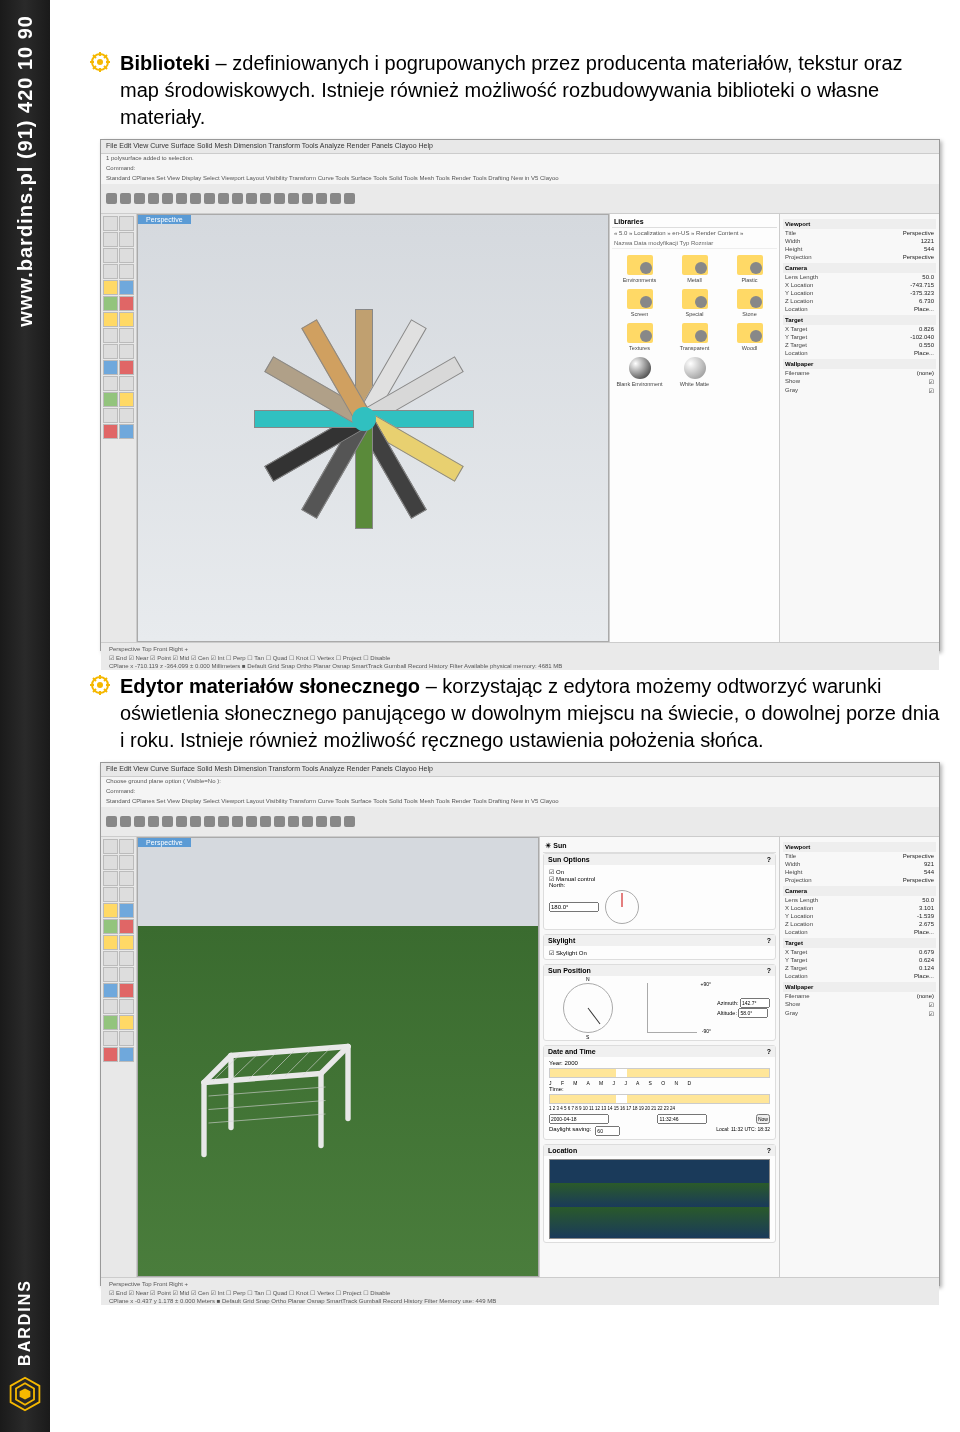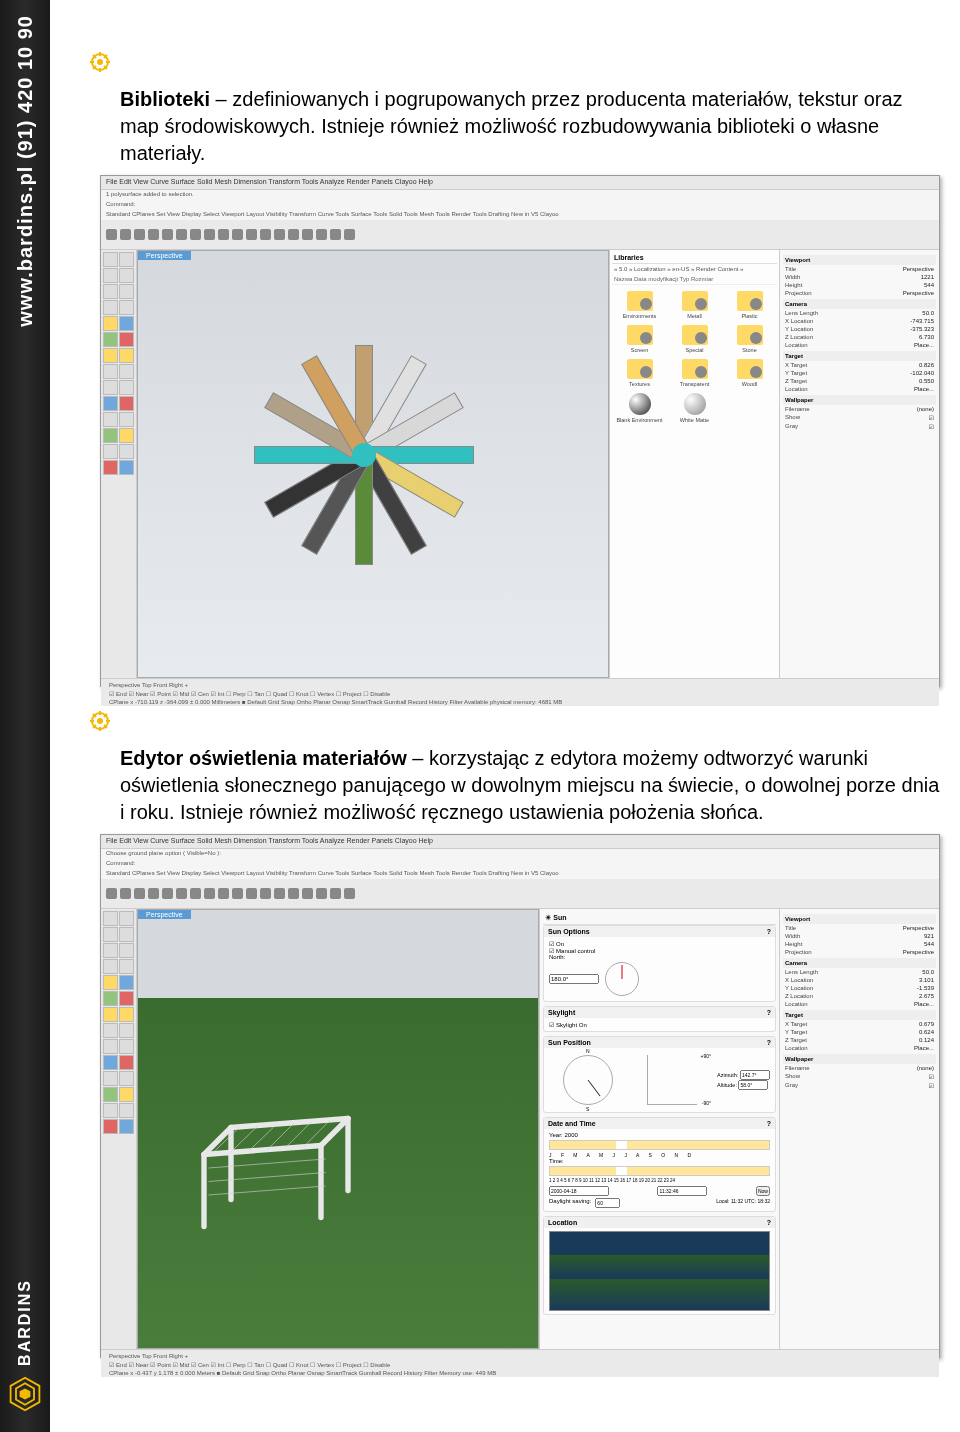--- a/index.html
+++ b/index.html
@@ -68,21 +68,20 @@
   .bullet-icon {
     width: 20px;
     height: 20px;
     flex-shrink: 0;
     margin-top: 2px;
   }
   .section-text {
     font-size: 20px;
     line-height: 1.35;
     color: #000;
-    margin-top: 36px;
   }
   .section-title {
     font-weight: bold;
   }
   .screenshot {
     width: 840px;
     margin-left: 10px;
     border: 1px solid #999;
     box-shadow: 2px 2px 4px rgba(0,0,0,0.3);
     background: #f0f0f0;
@@ -587,21 +586,21 @@
             <line x1="10" y1="16" x2="10" y2="20"></line>
             <line x1="0" y1="10" x2="4" y2="10"></line>
             <line x1="16" y1="10" x2="20" y2="10"></line>
             <line x1="3" y1="3" x2="6" y2="6"></line>
             <line x1="14" y1="14" x2="17" y2="17"></line>
             <line x1="17" y1="3" x2="14" y2="6"></line>
             <line x1="6" y1="14" x2="3" y2="17"></line>
           </g>
       </svg>
       <div class="section-text">
-        <span class="section-title">Edytor oświetlenia materiałów</span><span> – korzystając z edytora możemy odtworzyć warunki oświetlenia słonecznego panującego w dowolnym miejscu na świecie, o dowolnej porze dnia i roku. Istnieje również możliwość ręcznego ustawienia położenia słońca.</span>
+        <span class="section-title">Edytor materiałów słonecznego</span><span> – korzystając z edytora możemy odtworzyć warunki oświetlenia słonecznego panującego w dowolnym miejscu na świecie, o dowolnej porze dnia i roku. Istnieje również możliwość ręcznego ustawienia położenia słońca.</span>
       </div>
     </div>
 
     <div class="screenshot screenshot-2">
       <div class="app-menubar">File  Edit  View  Curve  Surface  Solid  Mesh  Dimension  Transform  Tools  Analyze  Render  Panels  Clayoo  Help</div>
       <div class="app-statusline">Choose ground plane option ( Visible=No ):</div>
       <div class="app-statusline">Command:</div>
       <div class="app-statusline">Standard  CPlanes  Set View  Display  Select  Viewport Layout  Visibility  Transform  Curve Tools  Surface Tools  Solid Tools  Mesh Tools  Render Tools  Drafting  New in V5  Clayoo</div>
       <div class="app-toolbar">
         <div class="tb-icon"></div>

